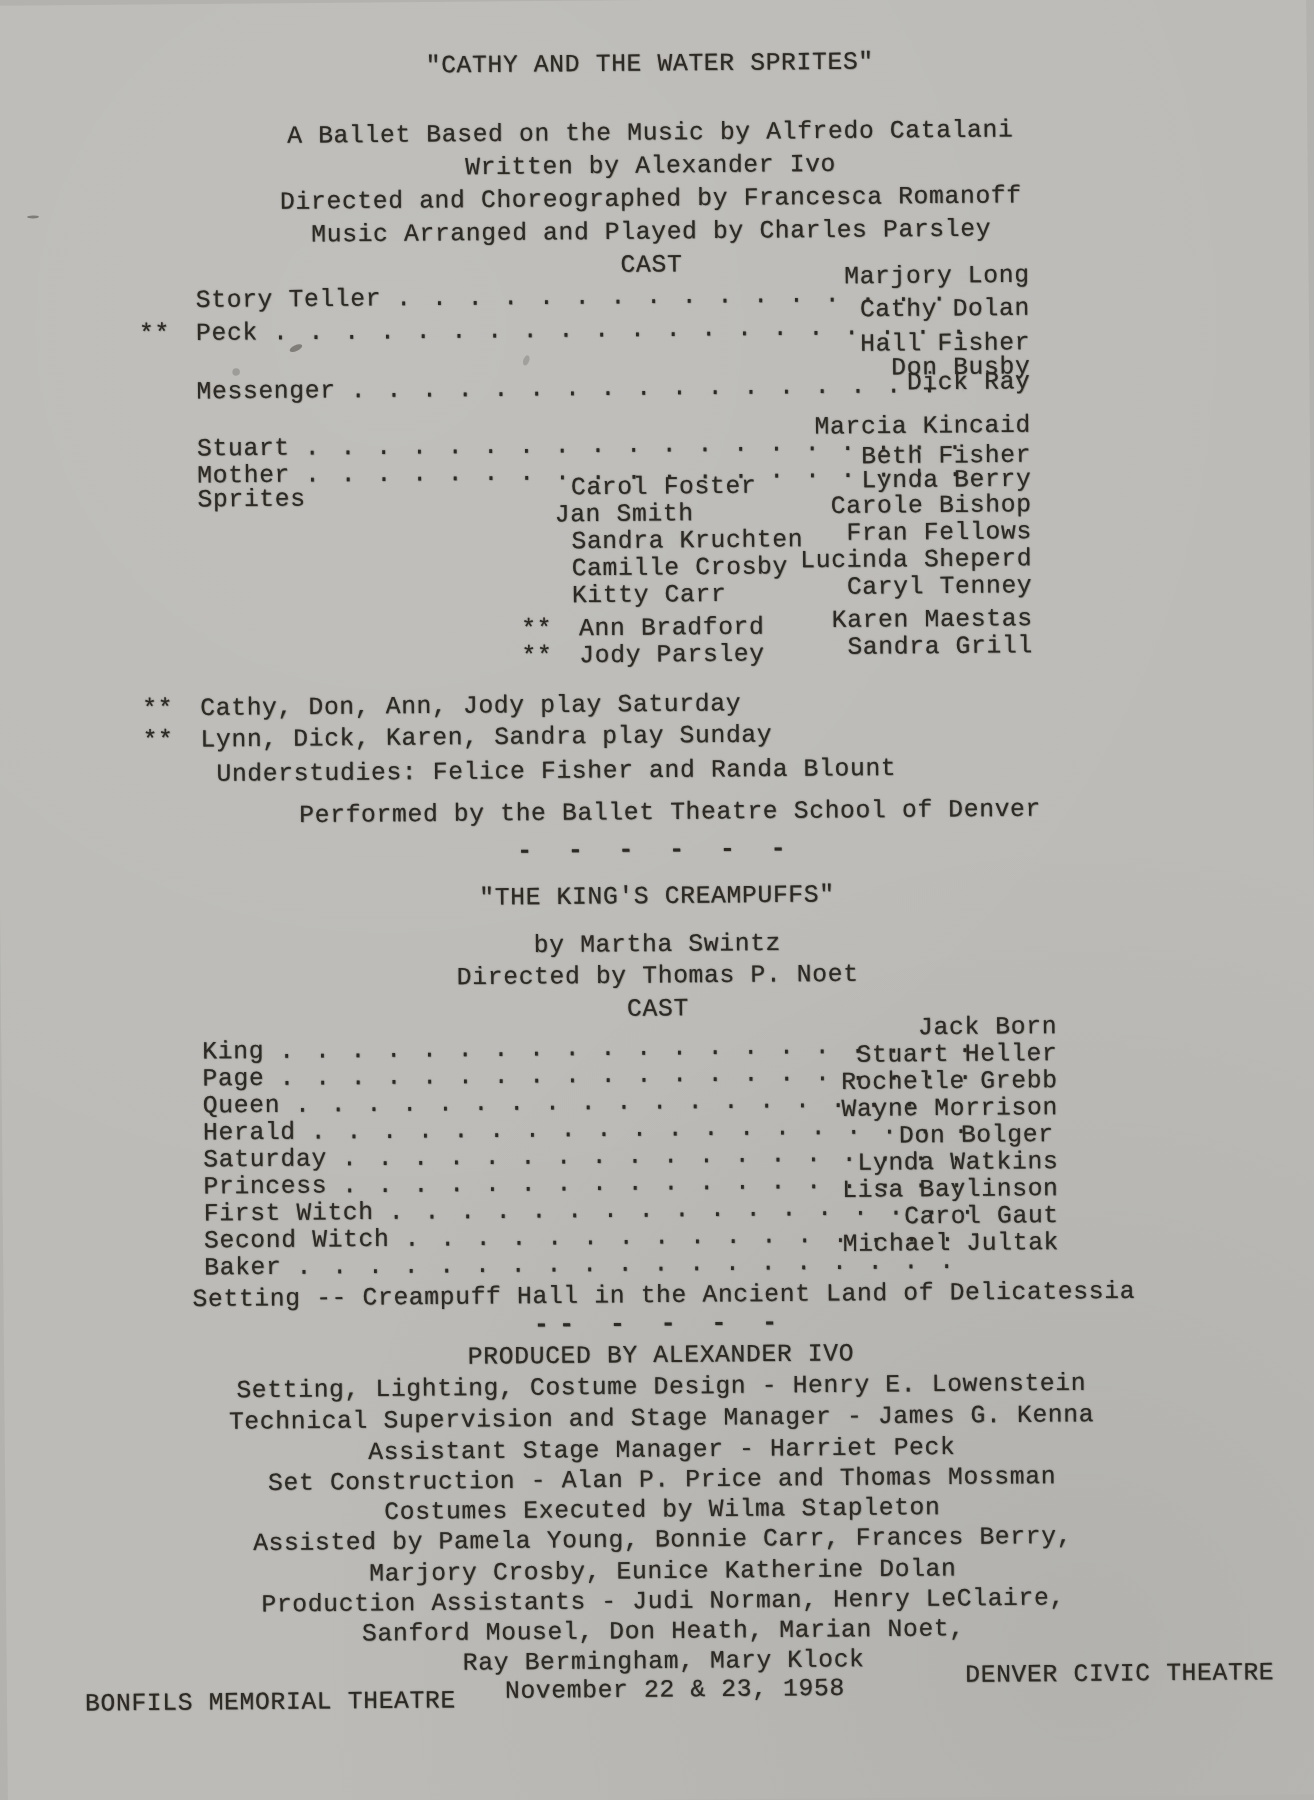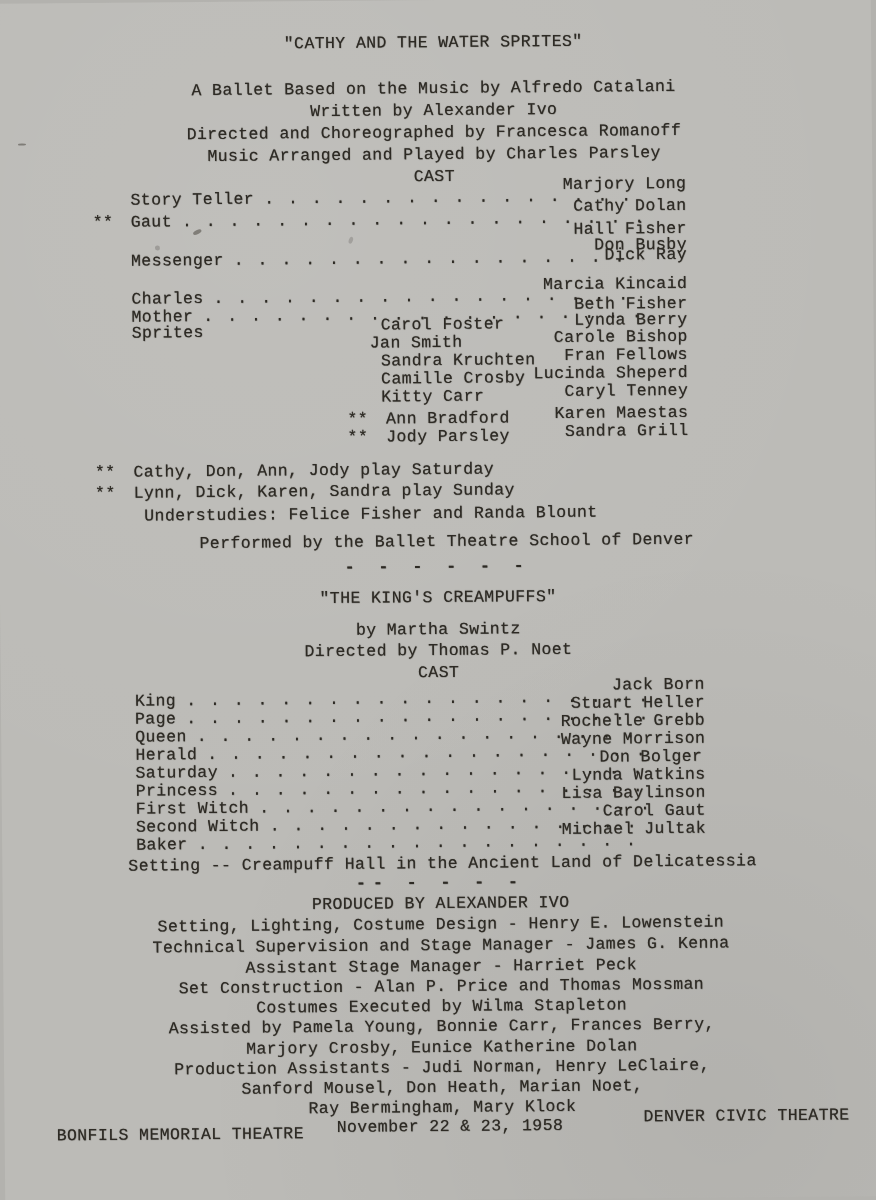--- a/index.html
+++ b/index.html
@@ -47,35 +47,35 @@
 
   <div class="ln r" style="top:177px;right:186px">Marjory Long</div>
   <div class="ln row" style="top:189px;left:134px;width:511px">
     <span class="role">Story Teller</span>
     <span class="dots">. . . . . . . . . . . . . . . . . . . . . . . . . . . . . . . . . . . . . . . . . . . .</span>
   </div>
 
   <div class="ln r" style="top:199px;right:186px">Cathy Dolan</div>
   <div class="ln" style="top:211px;left:96px">**</div>
   <div class="ln row" style="top:211px;left:134px;width:511px">
-    <span class="role">Gaut</span>
+    <span class="role">Peck</span>
     <span class="dots">. . . . . . . . . . . . . . . . . . . . . . . . . . . . . . . . . . . . . . . . . . . .</span>
   </div>
   <div class="ln r" style="top:222px;right:186px">Hall Fisher</div>
 
   <div class="ln r" style="top:238px;right:186px">Don Busby</div>
   <div class="ln row" style="top:250px;left:134px;width:511px">
     <span class="role">Messenger</span>
     <span class="dots">. . . . . . . . . . . . . . . . . . . . . . . . . . . . . . . . . . . . . . . . . . . .</span>
   </div>
   <div class="ln r" style="top:248px;right:186px">Dick Ray</div>
 
   <div class="ln r" style="top:277px;right:186px">Marcia Kincaid</div>
   <div class="ln row" style="top:288px;left:134px;width:511px">
-    <span class="role">Charles</span>
+    <span class="role">Stuart</span>
     <span class="dots">. . . . . . . . . . . . . . . . . . . . . . . . . . . . . . . . . . . . . . . . . . . .</span>
   </div>
   <div class="ln r" style="top:297px;right:186px">Beth Fisher</div>
   <div class="ln row" style="top:306px;left:134px;width:511px">
     <span class="role">Mother</span>
     <span class="dots">. . . . . . . . . . . . . . . . . . . . . . . . . . . . . . . . . . . . . . . . . . . .</span>
   </div>
 
   <div class="ln" style="top:322px;left:134px">Sprites</div>
 

